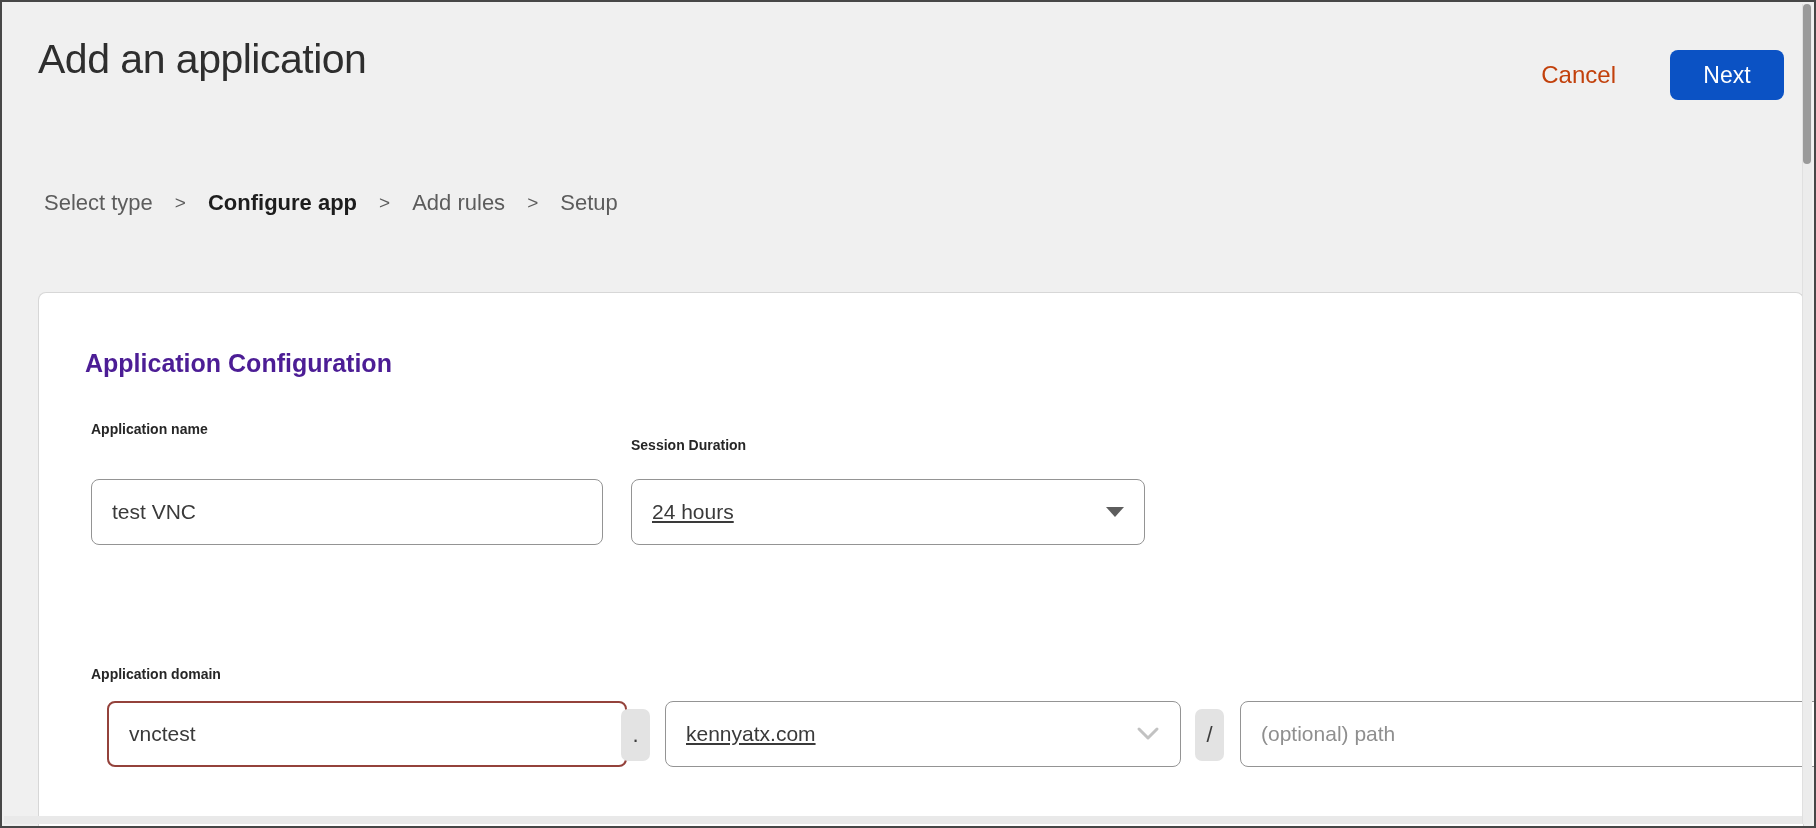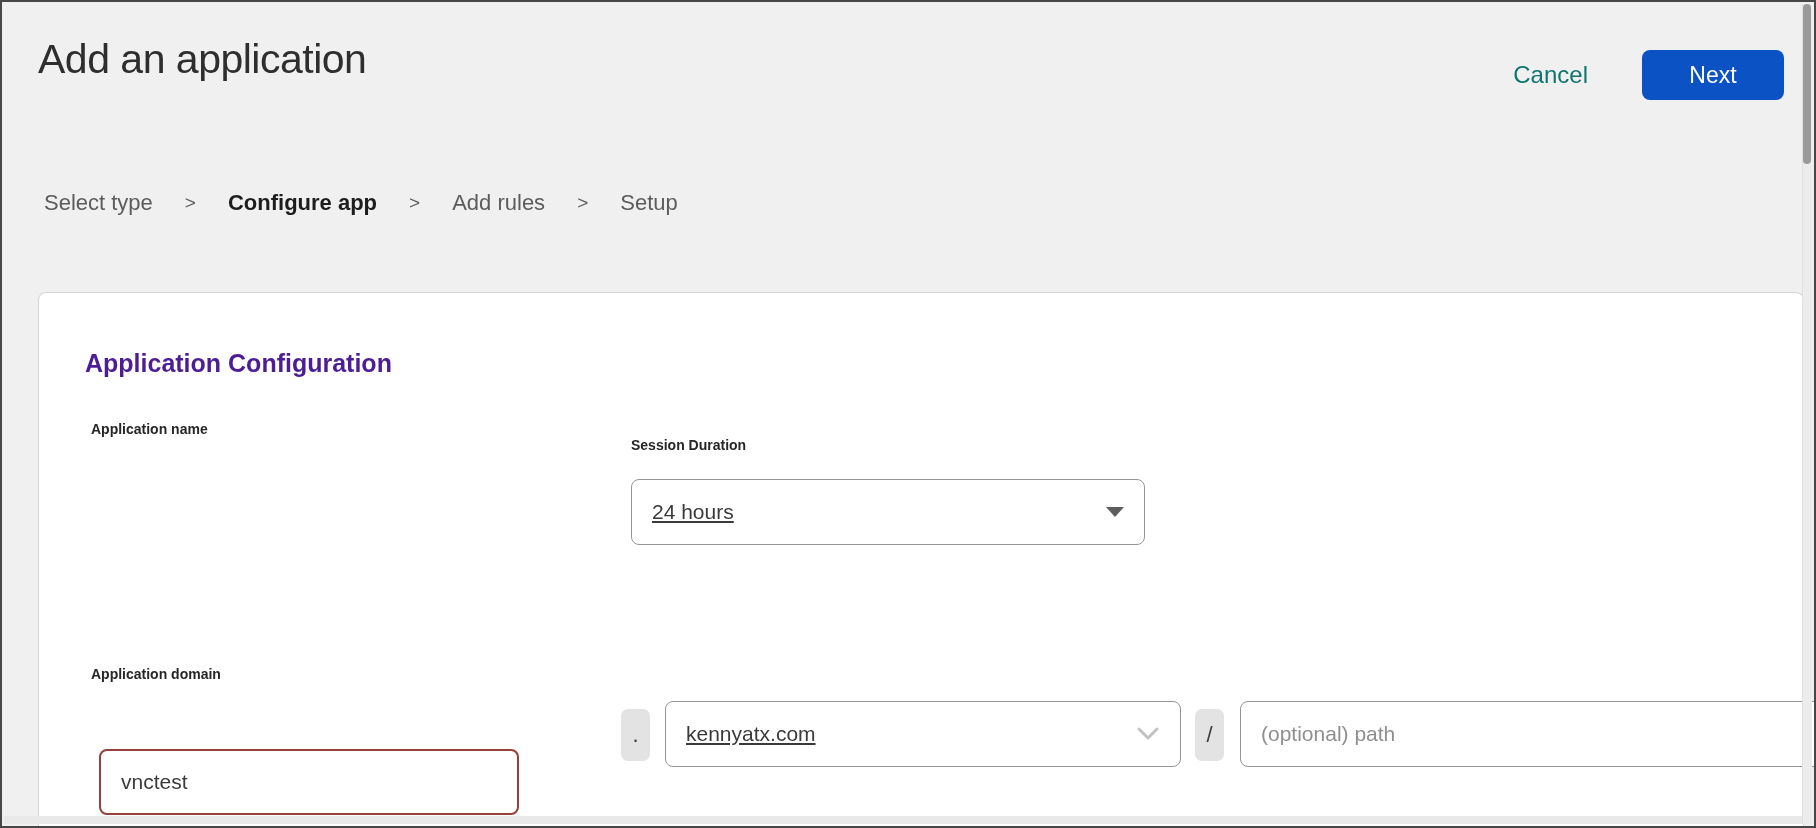--- a/index.html
+++ b/index.html
@@ -30,31 +30,31 @@
   
   .page-title {
     position:absolute; left:36px; top:34px;
     font-size:41px; font-weight:400; color:#2e2e2e; letter-spacing:-0.5px;text-align:right;
   }
   .header-actions {
     position:absolute; top:48px; right:30px; height:50px;
     display:flex; align-items:center; gap:54px;
   }
   .cancel-link {
-    color:#0f766e; font-size:24px; cursor:pointer; text-decoration:none;
+    color:#c2410c; font-size:24px; cursor:pointer; text-decoration:none;
   }
   .next-button {
-    width:142px; height:50px; background:#0b52c4; color:#ffffff;
+    width:114px; height:50px; background:#0b52c4; color:#ffffff;
     border:none; border-radius:8px; font-size:23px;
     font-family:inherit; cursor:pointer;
   }
   
   .breadcrumb {
     position:absolute; left:42px; top:188px;
-    display:flex; align-items:center; gap:32px;
+    display:flex; align-items:center; gap:22px;
     font-size:22px; color:#5c5c5c;
   }
   .breadcrumb .step { color:#5c5c5c; }
   .breadcrumb .step.active { color:#1d1d1d; font-weight:700; }
   .breadcrumb .sep { color:#5c5c5c; font-size:19px; }
   
   .card {
     position:absolute; left:36px; top:290px; width:1766px; height:534px;
     background:#ffffff;
     border:1px solid #d7d7d7; border-bottom:none;
@@ -117,30 +117,31 @@
     <span class="step">Add rules</span>
     <span class="sep">&gt;</span>
     <span class="step">Setup</span>
   </div>
 
   <div class="card">
 
     <h2 class="section-title">Application Configuration</h2>
 
     <label class="field-label" style="left:52px; top:128px;">Application name</label>
+    <input class="text-input" style="left: 52px; top: 186px; width: 512px;" value="test VNC">
 
     <label class="field-label" style="left:592px; top:128px;margin-top:16px;">Session Duration</label>
     <div class="select-box" style="left:592px; top:186px; width:514px;">
       <span>24 hours</span>
       <span class="caret-down"></span>
     </div>
 
     <label class="field-label" style="left:52px; top:352px;margin-top:21px;">Application domain</label>
 
-    <input class="text-input error" style="left: 60px; top: 408px; width: 420px; margin-top: 48px;" value="vnctest">
+    <input class="text-input error" style="left: 68px; top: 408px; width: 520px;" value="vnctest">
 
     <span class="sep-chip" style="left:582px; top:416px;">.</span>
 
     <div class="select-box" style="left:626px; top:408px; width:516px;">
       <span>kennyatx.com</span>
       <span class="chevron-down">
         <svg width="24" height="16" viewBox="0 0 24 16">
           <polyline points="3,3 12,12 21,3" fill="none" stroke="#c2c2c2" stroke-width="3" stroke-linecap="round" stroke-linejoin="round"></polyline>
         </svg>
       </span>

